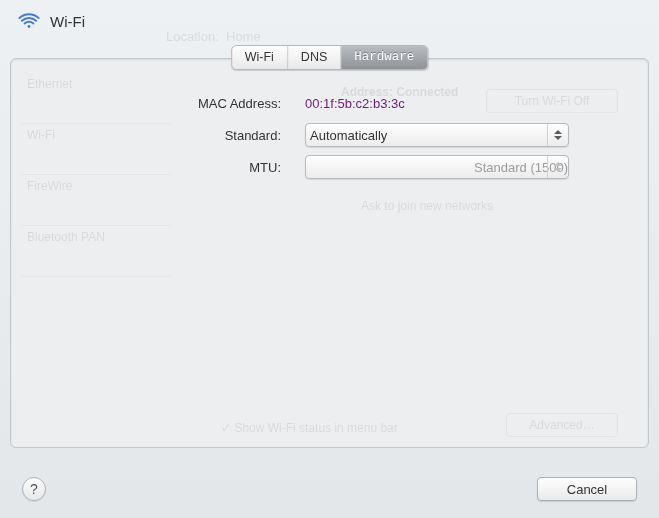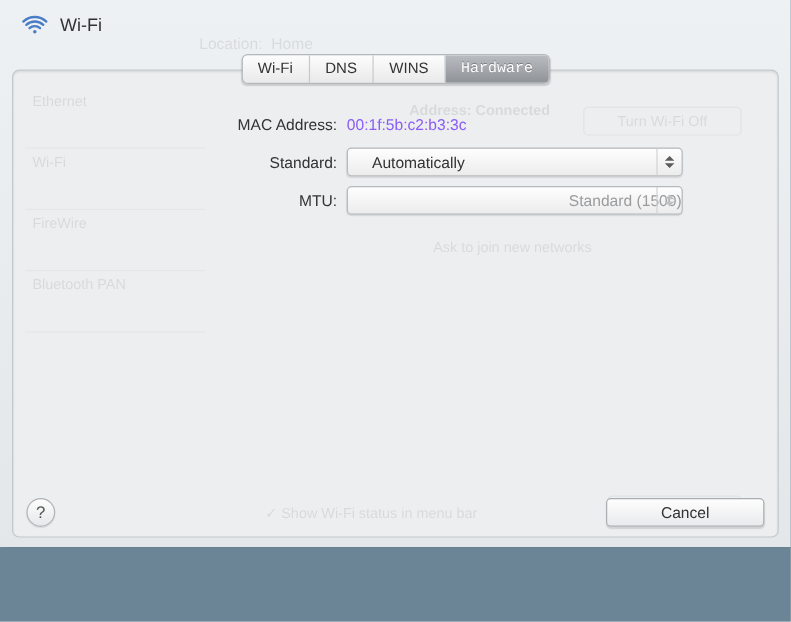--- a/index.html
+++ b/index.html
@@ -1,39 +1,39 @@
 <!DOCTYPE html>
 <html><head>
 <meta charset="utf-8">
 <style>
   html,body{margin:0;padding:0;font-family:"Lucida Grande","Helvetica Neue",Arial,sans-serif;font-size:13px;color:#333;background:#6b8596;}
-  .window{width:659px;height:456px;background:linear-gradient(#eef1f3,#e4e7ea);box-shadow:2px 2px 6px rgba(0,0,0,0.4);position:relative;overflow:hidden;}
+  .window{width:659px;height:518px;background:linear-gradient(#eef1f3,#e4e7ea);box-shadow:2px 2px 6px rgba(0,0,0,0.4);position:relative;overflow:hidden;}
   .titlebar{height:42px;display:flex;align-items:center;padding:0 18px;}
   .wifi-icon{width:22px;height:22px;margin-right:10px;flex:0 0 auto;}
   .title{font-size:15px;color:#333;}
   .sheet{position:absolute;left:10px;right:10px;top:58px;height:388px;background:#eceef0;border:1px solid #c4c7ca;border-radius:6px;box-shadow:0 1px 2px rgba(0,0,0,0.1) inset;}
   .tabbar{position:absolute;top:-14px;left:50%;transform:translateX(-50%);display:flex;background:linear-gradient(#fdfdfd,#e9e9ea);border:1px solid #b5b8bb;border-radius:5px;overflow:hidden;height:23px;box-shadow:0 1px 1px rgba(0,0,0,0.15);}
   .tab{padding:0 13px;font-size:12.5px;line-height:23px;color:#333;border-right:1px solid #c6c9cc;cursor:default;}
   .tab:last-child{border-right:none;font-family:Liberation Mono, monospace;}
   .tab.selected{background:linear-gradient(#b9bcc0,#8f9297);color:#fff;text-shadow:0 -1px 0 rgba(0,0,0,0.3);}
   .form{position:absolute;top:28px;left:0;right:0;}
   .row{display:flex;align-items:center;height:32px;}
-  .label{width:270px;text-align:right;padding-right:8px;color:#333;}
-  .val{color:#8b5cf6;}
-  .select{position:relative;width:258px;height:22px;background:linear-gradient(#fefefe,#ececed);border:1px solid #b7babd;border-radius:4px;box-shadow:0 1px 1px rgba(0,0,0,0.1);display:flex;align-items:center;padding-left:20px;font-size:13px;color:#333;}
+  .label{width:270px;text-align:right;padding-right:24px;color:#333;}
+  .val{color:#701a75;}
+  .select{position:relative;width:258px;height:22px;background:linear-gradient(#fefefe,#ececed);border:1px solid #b7babd;border-radius:4px;box-shadow:0 1px 1px rgba(0,0,0,0.1);display:flex;align-items:center;padding-left:4px;font-size:13px;color:#333;}
   .select.disabled{color:#9a9c9e;justify-content:flex-end;}
   .select .knob{position:absolute;right:0;top:0;width:20px;height:100%;border-left:1px solid #cfd2d5;display:flex;flex-direction:column;align-items:center;justify-content:center;gap:0px;}
   .select .knob::before{content:"";width:0;height:0;border-left:4px solid transparent;border-right:4px solid transparent;border-bottom:4px solid #5a5c5e;margin-bottom:2px;}
   .select .knob::after{content:"";width:0;height:0;border-left:4px solid transparent;border-right:4px solid transparent;border-top:4px solid #5a5c5e;}
   .select.disabled .knob::before{border-bottom-color:#bfc1c3;}
   .select.disabled .knob::after{border-top-color:#bfc1c3;}
   .footer{position:absolute;left:0;right:0;bottom:0;height:58px;display:flex;align-items:center;padding:0 22px;}
   .help{width:22px;height:22px;border:1px solid #b0b3b6;border-radius:50%;background:linear-gradient(#fdfdfd,#e7e8ea);display:flex;align-items:center;justify-content:center;font-size:14px;color:#555;box-shadow:0 1px 1px rgba(0,0,0,0.1);}
   .spacer{flex:1;}
-  .btn{min-width:78px;height:22px;margin-left:14px;background:linear-gradient(#fefefe,#e9eaec);border:1px solid #acafb2;border-radius:4px;font-size:13px;color:#333;box-shadow:0 1px 1px rgba(0,0,0,0.12);padding:0 26px;display:flex;align-items:center;justify-content:center;}
+  .btn{min-width:78px;height:22px;margin-left:14px;background:linear-gradient(#fefefe,#e9eaec);border:1px solid #acafb2;border-radius:4px;font-size:13px;color:#333;box-shadow:0 1px 1px rgba(0,0,0,0.12);padding:0 10px;display:flex;align-items:center;justify-content:center;}
   
   .ghost{position:absolute;inset:0;opacity:0.09;pointer-events:none;font-size:12px;color:#000;}
   .ghost .gh-side{position:absolute;left:10px;top:14px;width:150px;}
   .ghost .gh-item{height:42px;border-bottom:1px solid #999;padding:4px 6px;}
   .ghost .gh-right{position:absolute;right:30px;top:30px;width:130px;height:22px;border:1px solid #777;border-radius:4px;text-align:center;line-height:22px;}
   .ghost .gh-loc{position:absolute;left:155px;top:-30px;font-size:13px;}
   .ghost .gh-status{position:absolute;left:330px;top:26px;font-weight:bold;}
   .ghost .gh-ask{position:absolute;left:350px;top:140px;width:250px;}
   .ghost .gh-bot{position:absolute;left:210px;bottom:12px;}
   .ghost .gh-adv{position:absolute;right:30px;bottom:10px;width:110px;height:22px;border:1px solid #777;border-radius:4px;line-height:22px;text-align:center;}
@@ -66,21 +66,20 @@
       <div class="gh-status">Address:  Connected</div>
       <div class="gh-right">Turn Wi-Fi Off</div>
       <div class="gh-ask">Ask to join new networks</div>
       <div class="gh-bot">✓ <span>Show Wi-Fi status in menu bar</span></div>
       <div class="gh-adv">Advanced…</div>
     </div>
 
     <div class="tabbar">
       <div class="tab">Wi-Fi</div>
       <div class="tab">DNS</div>
-      <div class="tab">WINS</div>
       <div class="tab selected">Hardware</div>
     </div>
 
     <div class="form">
       <div class="row">
         <div class="label">MAC Address:</div>
         <div class="val">00:1f:5b:c2:b3:3c</div>
       </div>
       <div class="row">
         <div class="label">Standard:</div>

